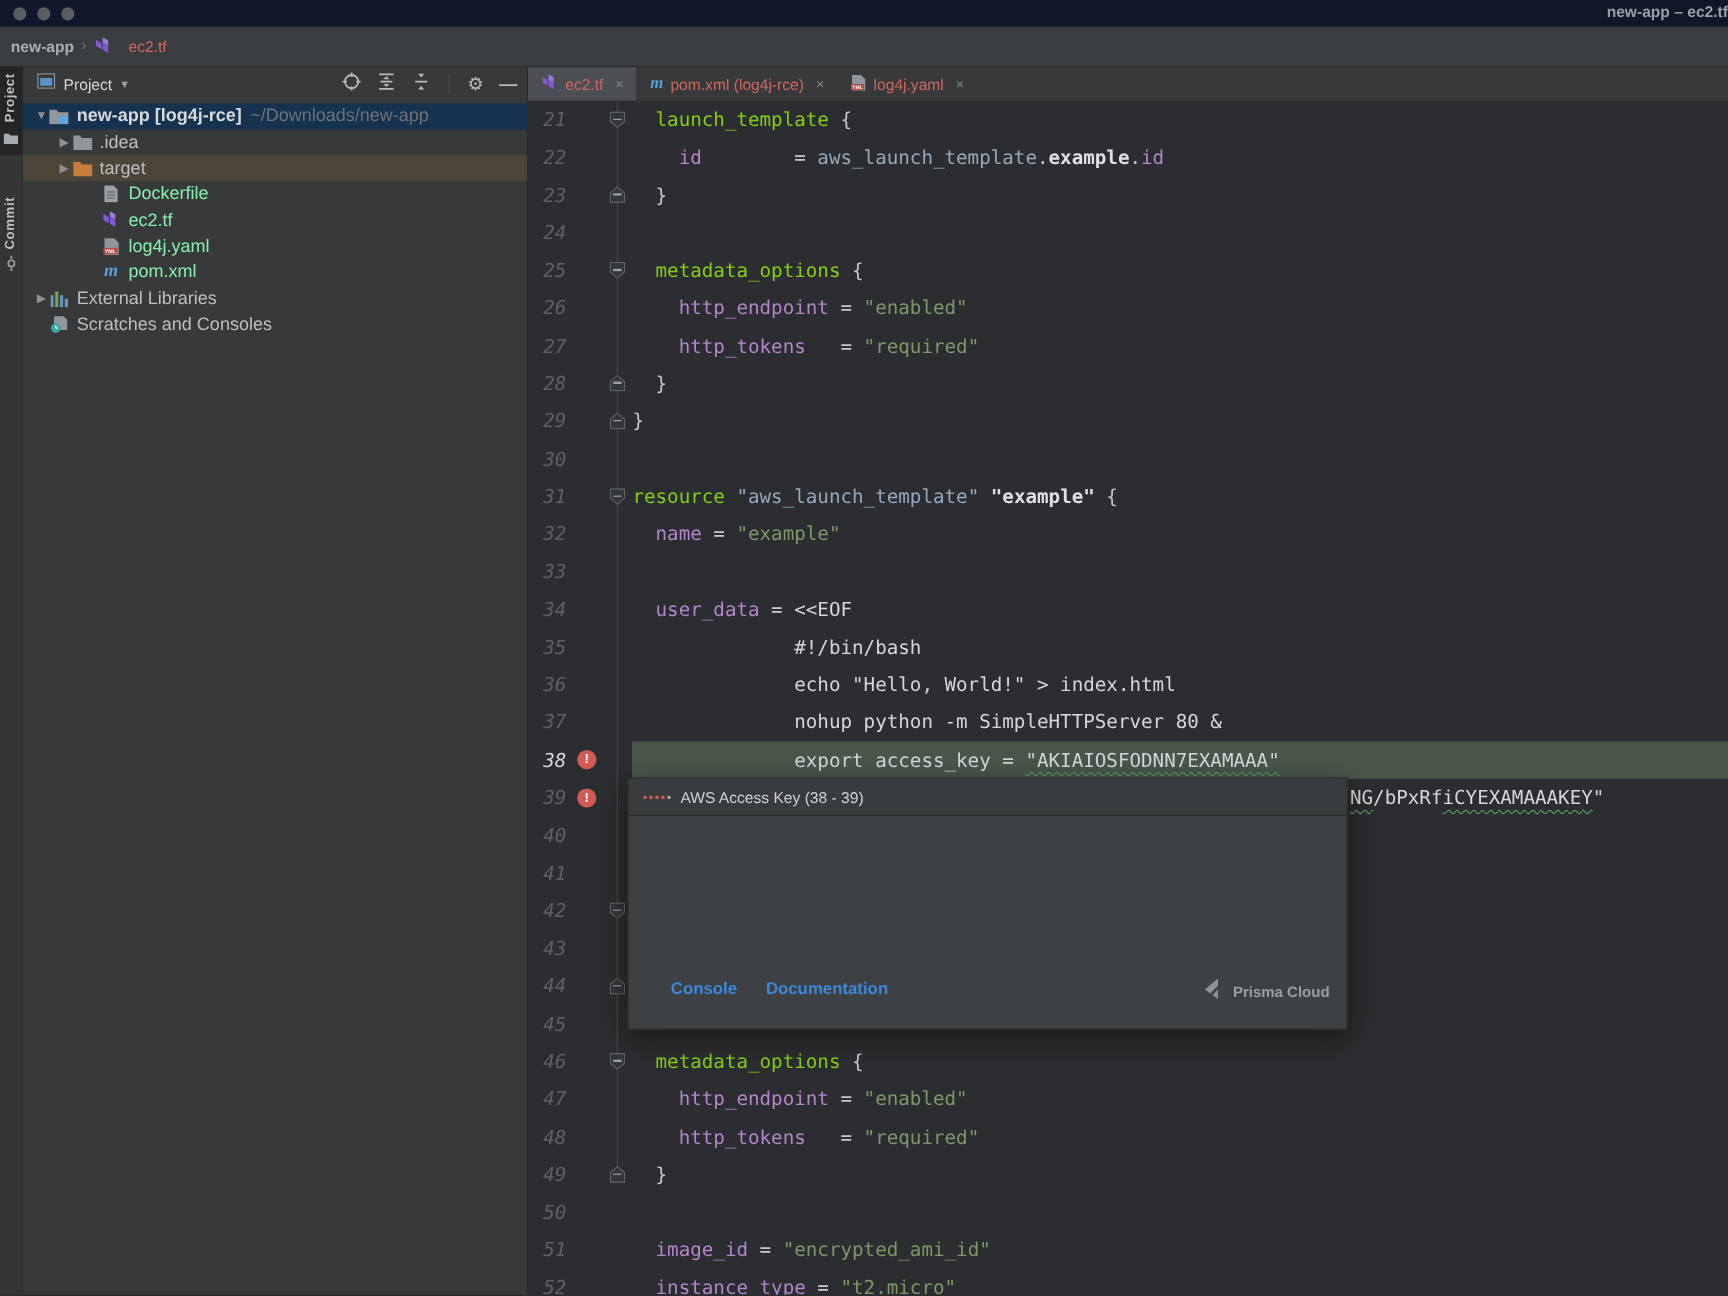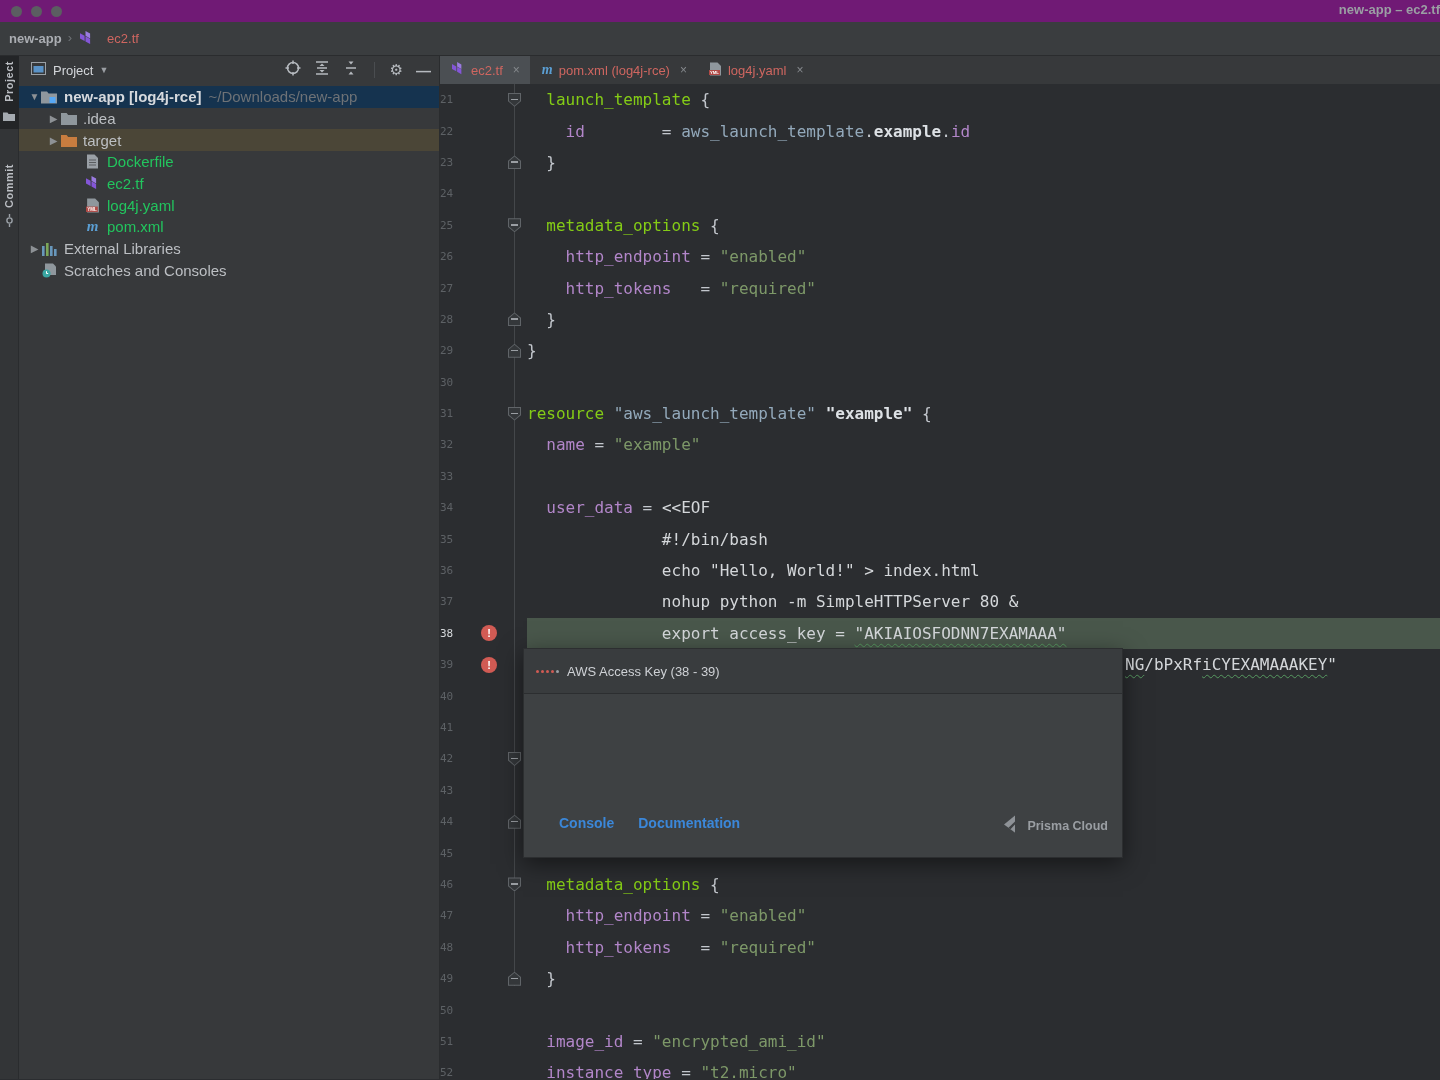--- a/index.html
+++ b/index.html
@@ -1,18 +1,18 @@
 <!DOCTYPE html>
 <html><head>
 <meta charset="utf-8">
 <style>
   * { margin:0; padding:0; box-sizing:border-box; }
   html,body { width:1440px; height:1080px; overflow:hidden; background:#2b2d30;
               font-family:"Liberation Sans", sans-serif; }
-  .titlebar { height:22px; background:#701a75; position:relative; display:flex; align-items:center; }
+  .titlebar { height:22px; background:#0f172a; position:relative; display:flex; align-items:center; }
   .lights { display:flex; gap:9px; margin-left:11px; }
   .light { width:11px; height:11px; border-radius:50%; background:#5b5e61; }
   .win-title { position:absolute; right:0px; top:2px; font-size:13px; font-weight:bold; color:#9b9fa4;
                white-space:nowrap; }
   .breadcrumbbar { height:34px; background:#3a3d3f; display:flex; align-items:center; gap:6px;
                    padding-left:9px; border-bottom:1px solid #2a2c2e; }
   .bc-project { font-size:13px; font-weight:bold; color:#aaadb2; }
   .bc-sep { color:#6e7276; font-size:13px; margin-top:-2px; }
   .bc-file { font-size:13px; color:#cf6660; }
   .main { display:flex; height:1023px; }
@@ -37,36 +37,36 @@
   .phead-icons { display:flex; align-items:center; gap:13px; }
   .phead-sep { width:1px; height:16px; background:#4a4d50; margin:0 2px; }
   .tree { padding-top:2px; font-size:15px; }
   .trow { height:21.7px; display:flex; align-items:center; white-space:nowrap; }
   .trow.selected { background:#15334f; }
   .trow.hovered { background:#4b4637; }
   .t-chev { width:13px; text-align:center; color:#8d9195; font-size:10px; display:inline-block; }
   .t-icon { width:17px; height:16px; display:inline-flex; align-items:center; justify-content:center;
             margin-right:6px; }
   .t-label { color:#bcbfc3; }
-  .t-label.red { color:#22c55e; }
+  .t-label.red { color:#86efac; }
   .t-label.bold { font-weight:bold; color:#d6d9dd; }
   .t-path { color:#6e7276; margin-left:7px; }
 
   
   .editor-col { flex:1; display:flex; flex-direction:column; min-width:0; }
   .tabbar { height:28px; background:#37393b; display:flex; align-items:stretch; }
   .tab { display:flex; align-items:center; gap:6px; padding:0 10px 0 12px; font-size:13px; color:#cf6660; }
   .tab.active { background:#4b4f53; }
   .tab-close { color:#85898d; font-size:12px; margin-left:4px; }
   .editor { position:relative; flex:1; background:#2b2d30; overflow:hidden;
             font-family:"DejaVu Sans Mono","Liberation Mono",monospace; font-size:16px; }
   .fold-vline { position:absolute; left:74px; top:0; width:1px; height:902px; background:#44474a; }
   .crow { height:31.4px; display:flex; align-items:center; position:relative; }
   .crow.hl { background:linear-gradient(to right, rgba(0,0,0,0) 87px, #49574b 87px); }
-  .ln { width:36px; padding-right:4px; color:#5d6165; font-size:11px; flex:none; }
+  .ln { width:36px; text-align:right; padding-right:4px; color:#5d6165; font-size:16px; flex:none;font-style:italic; }
   .ln.cur { color:#d5d8db; }
   .errslot { width:26px; display:flex; align-items:center; justify-content:center; flex:none; }
   .errdot { width:16px; height:16px; border-radius:50%; background:#d15b54; color:#fff;
             font-size:11px; font-weight:bold; display:flex; align-items:center; justify-content:center;
             font-family:"Liberation Sans",sans-serif; }
   .foldslot { width:25px; display:flex; align-items:center; justify-content:center; flex:none; position:relative; }
   .foldmark { width:13px; height:14px; position:relative; background:#606468; }
   .foldmark.open  { clip-path:polygon(0 0,100% 0,100% 62%,50% 100%,0 62%); }
   .foldmark.close { clip-path:polygon(50% 0,100% 38%,100% 100%,0 100%,0 38%); }
   .foldmark .inner { position:absolute; left:1px; top:1px; right:1px; bottom:1px; background:#34373a; }
@@ -82,21 +82,21 @@
   .tk-b { color:#dde1e5; font-weight:bold; }
   .tk-h { color:#d4d7da; }
   .tk-u { color:#d4d7da; text-decoration:underline; text-decoration-style:wavy;
           text-decoration-color:#579a61; text-underline-offset:4px; text-decoration-thickness:1px; }
   .tail { position:absolute; left:685px; white-space:pre; }
 
   
   .popup { position:absolute; left:83px; top:564px; width:600px; height:210px; background:#3e4143;
            border:1px solid #2c2e30; box-shadow:0 6px 22px rgba(0,0,0,.5); z-index:5;
            display:flex; flex-direction:column; font-family:"Liberation Sans",sans-serif; }
-  .popup-head { height:45px; background:#393c3e; border-bottom:1px solid #2c2e30; display:flex;
+  .popup-head { height:31px; background:#393c3e; border-bottom:1px solid #2c2e30; display:flex;
                 align-items:center; padding:0 12px; gap:8px; }
   .secret-dots { display:flex; align-items:center; gap:2px; }
   .secret-dots i { width:3px; height:3px; border-radius:50%; background:#d15b54; display:block; }
   .secret-dots i.gray { background:#9aa0a6; }
   .popup-title { font-size:13px; color:#ced1d5; }
   .popup-body { flex:1; }
   .popup-foot { height:42px; display:flex; align-items:flex-start; padding:0 14px 6px 35px; gap:24px; }
   .plink { font-size:14px; font-weight:bold; color:#3b87d9; }
   .brand { margin-left:auto; display:flex; align-items:center; gap:8px; }
   .brand-name { font-size:12.5px; font-weight:bold; color:#9a9ea3; }

